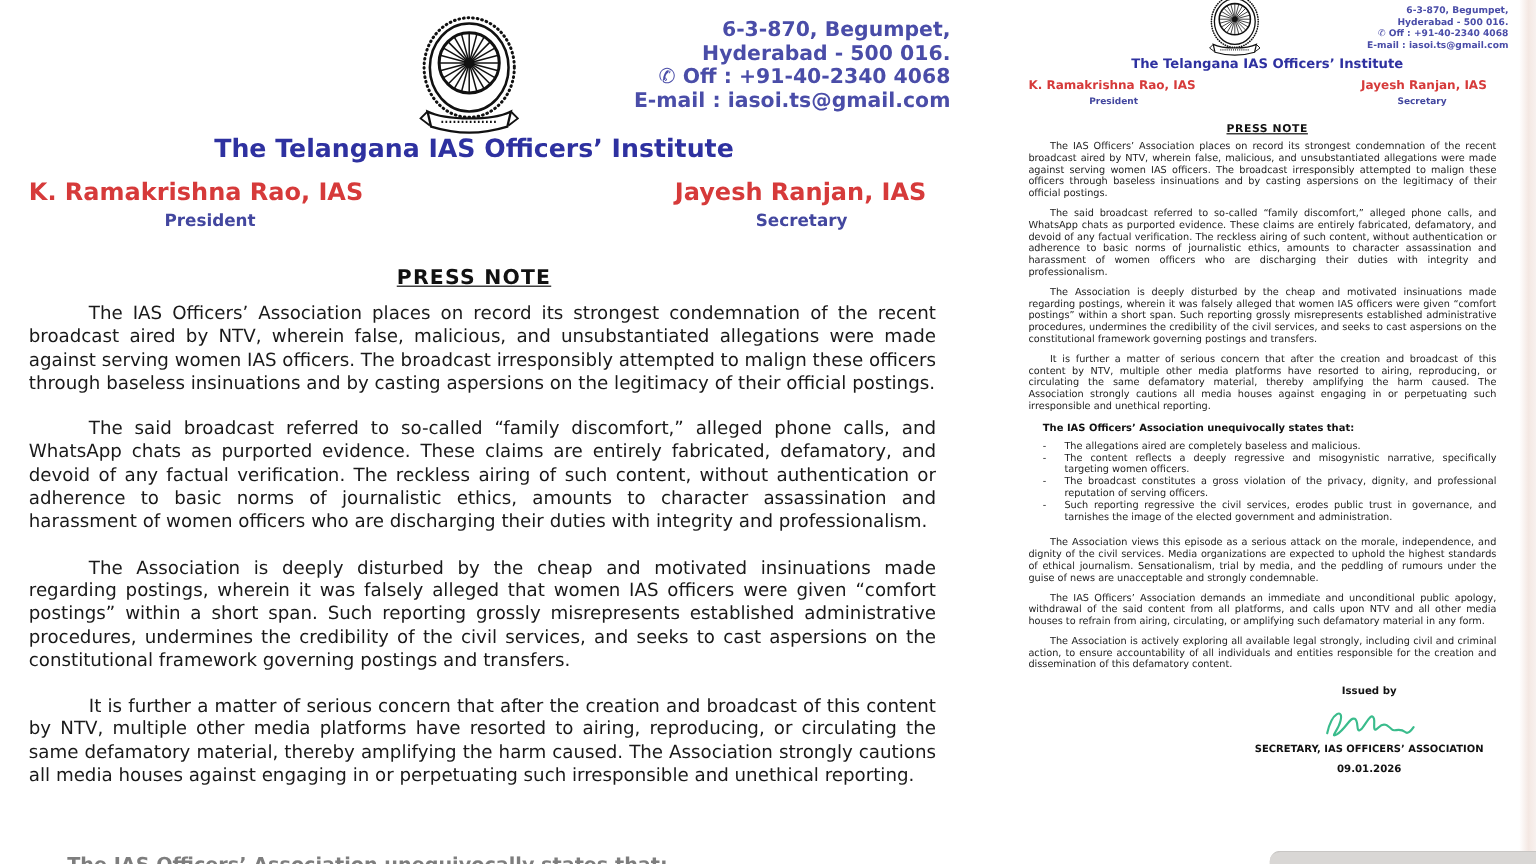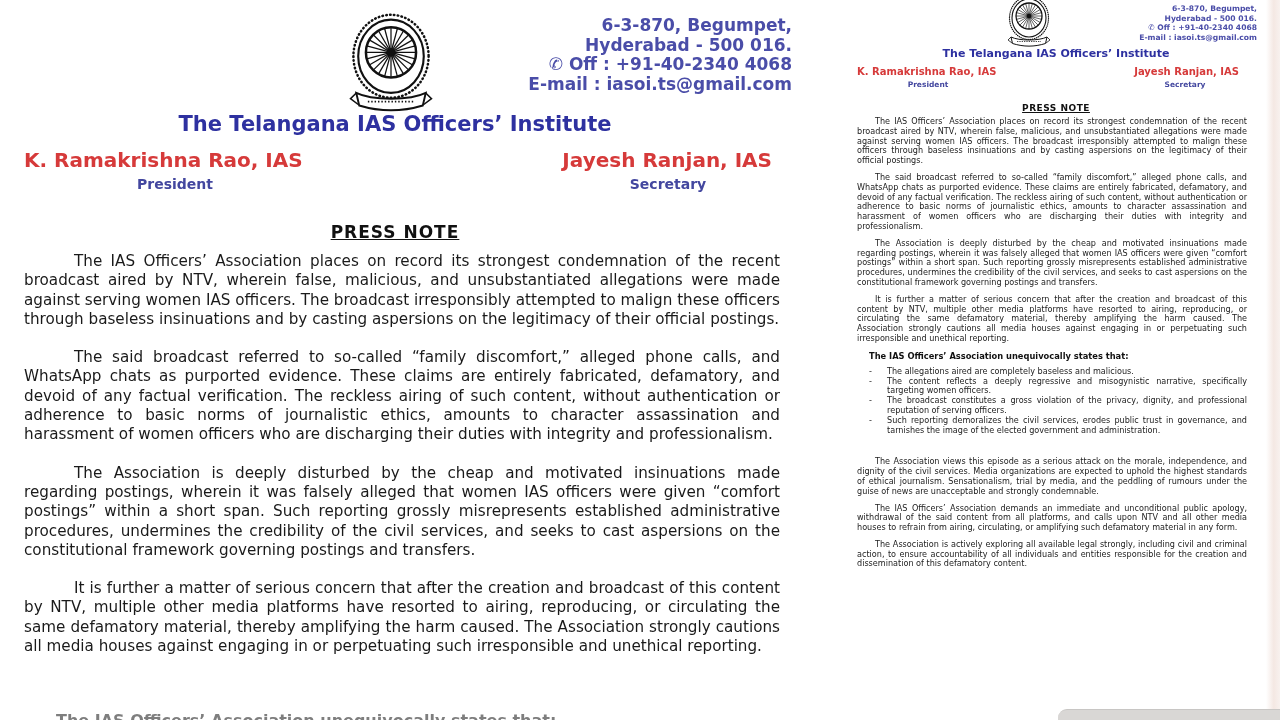--- a/index.html
+++ b/index.html
@@ -70,21 +70,21 @@
     text-decoration:underline; color:#111;
   }
   .page-right .body { position:absolute; left:12px; top:117px; width:390px; }
   .page-right .body p.rp {
     font-size:8.1px; line-height:9.8px; text-align:justify;
     text-indent:18px; margin-bottom:7px; color:#222;
   }
   .page-right .statement-heading {
     font-size:8.3px; font-weight:bold; margin:2px 0 6px 12px; color:#111;
   }
-  .page-right ul.bullets { list-style:none; margin:0 0 22px 0; }
+  .page-right ul.bullets { list-style:none; margin:0 0 12px 0; }
   .page-right ul.bullets li {
     position:relative; padding-left:30px; font-size:8.1px; line-height:9.8px;
     text-align:justify; color:#222;
   }
   .page-right ul.bullets li::before {
     content:"-"; position:absolute; left:12px; top:0;
   }
   .signature-block { margin:12px 0 0 168px; width:232px; text-align:center; }
   .signature-block .issued-by { font-size:8.5px; font-weight:bold; color:#111; }
   .signature-block .sig-svg { display:block; margin:4px auto 0 auto; }
@@ -192,26 +192,34 @@
       <p class="rp">The said broadcast referred to so-called “family discomfort,” alleged phone calls, and WhatsApp chats as purported evidence. These claims are entirely fabricated, defamatory, and devoid of any factual verification. The reckless airing of such content, without authentication or adherence to basic norms of journalistic ethics, amounts to character assassination and harassment of women officers who are discharging their duties with integrity and professionalism.</p>
       <p class="rp">The Association is deeply disturbed by the cheap and motivated insinuations made regarding postings, wherein it was falsely alleged that women IAS officers were given “comfort postings” within a short span. Such reporting grossly misrepresents established administrative procedures, undermines the credibility of the civil services, and seeks to cast aspersions on the constitutional framework governing postings and transfers.</p>
       <p class="rp">It is further a matter of serious concern that after the creation and broadcast of this content by NTV, multiple other media platforms have resorted to airing, reproducing, or circulating the same defamatory material, thereby amplifying the harm caused. The Association strongly cautions all media houses against engaging in or perpetuating such irresponsible and unethical reporting.</p>
 
       <div class="statement-heading">The IAS Officers’ Association unequivocally states that:</div>
 
       <ul class="bullets">
         <li><span>The allegations aired are completely baseless and malicious.</span></li>
         <li><span>The content reflects a deeply regressive and misogynistic narrative, specifically targeting women officers.</span></li>
         <li><span>The broadcast constitutes a gross violation of the privacy, dignity, and professional reputation of serving officers.</span></li>
-        <li><span>Such reporting demoralizes the civil services, erodes public trust in governance, and tarnishes the image of the elected government and administration.</span></li>
+        <li><span>Such reporting regressive the civil services, erodes public trust in governance, and tarnishes the image of the elected government and administration.</span></li>
       </ul>
 
       <p class="rp">The Association views this episode as a serious attack on the morale, independence, and dignity of the civil services. Media organizations are expected to uphold the highest standards of ethical journalism. Sensationalism, trial by media, and the peddling of rumours under the guise of news are unacceptable and strongly condemnable.</p>
       <p class="rp">The IAS Officers’ Association demands an immediate and unconditional public apology, withdrawal of the said content from all platforms, and calls upon NTV and all other media houses to refrain from airing, circulating, or amplifying such defamatory material in any form.</p>
       <p class="rp">The Association is actively exploring all available legal strongly, including civil and criminal action, to ensure accountability of all individuals and entities responsible for the creation and dissemination of this defamatory content.</p>
 
+      <div class="signature-block">
+        <div class="issued-by">Issued by</div>
+        <svg class="sig-svg" width="86" height="34" viewBox="0 0 86 34">
+          <path d="M8,26 C12,8 22,5 19,16 C17,24 10,30 16,27 C24,22 27,12 31,14 C35,16 31,28 37,22 C41,17 45,8 47,14 C48,18 45,27 51,21 C55,17 58,19 62,23 C64,25 68,21 73,25 C75,27 78,24 80,21" fill="none" stroke="#3abc8c" stroke-width="1.8" stroke-linecap="round"></path>
+        </svg>
+        <div class="signatory">SECRETARY, IAS OFFICERS’ ASSOCIATION</div>
+        <div class="sig-date">09.01.2026</div>
+      </div>
     </div>
   </section>
 
   <div class="edge-band"></div>
   <div class="bottom-strip"></div>
 
 </div>
 
 </body></html>

